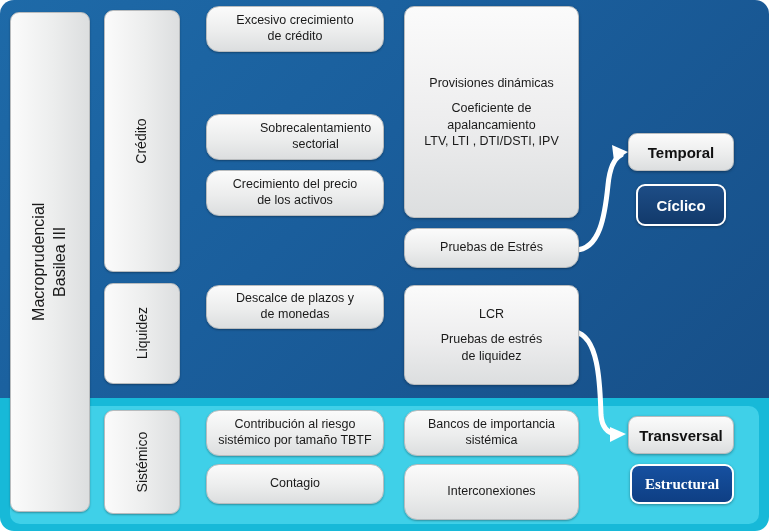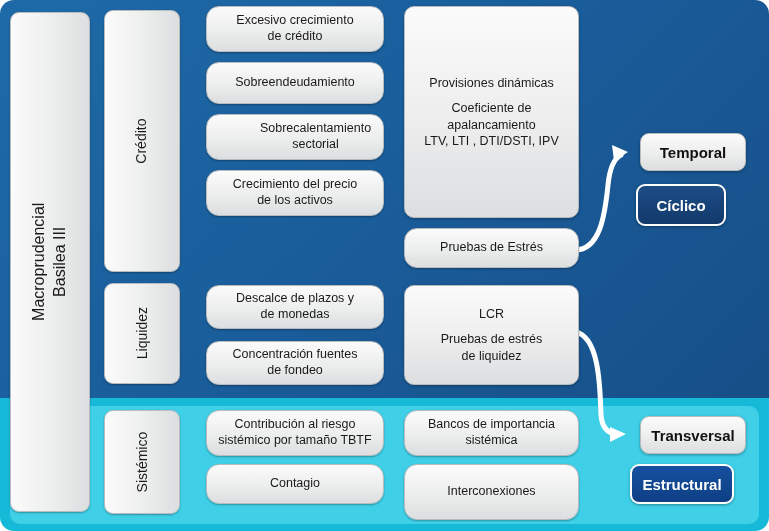--- a/index.html
+++ b/index.html
@@ -98,31 +98,31 @@
     align-items: center;
     justify-content: center;
     font-size: 15px;
     font-weight: bold;
     box-shadow: 0 1px 3px rgba(0,0,0,0.35);
   }
   .rbox.light {
     background: linear-gradient(180deg, #fbfbfb 0%, #eceded 55%, #dcdedf 100%);
     border: 1px solid #b9bcbe;
     color: #111111;
-    margin-left: 12px;
   }
   .rbox.dark {
     background: linear-gradient(180deg, #1d4d86 0%, #123a6b 100%);
     border: 2px solid #ffffff;
     color: #ffffff;
   }
   .rbox.darker {
     background: linear-gradient(180deg, #1650a0 0%, #0e3f84 100%);
     border: 2px solid #ffffff;
     color: #ffffff;
+    font-family: Liberation Serif, serif;
   }
 
   
   .block-tall {
     position: absolute;
     box-sizing: border-box;
     background: linear-gradient(180deg, #fbfbfb 0%, #ededee 55%, #dcdedf 100%);
     border: 1px solid #b9bcbe;
     border-radius: 10px;
     box-shadow: 0 1px 3px rgba(0,0,0,0.30);
@@ -174,30 +174,27 @@
   </div>
   <div class="vbox small" style="left:104px; top:283px; width:76px; height:101px;">
     <span>Liquidez</span>
   </div>
   <div class="vbox small" style="left:104px; top:410px; width:76px; height:104px;">
     <span>Sistémico</span>
   </div>
 
   <div class="box" style="left:206px; top:6px; width:178px; height:46px;">Excesivo crecimiento
 de crédito</div>
-  <div class="box" style="left:206px; top:62px; width:178px; height:42px;">Sobreendeudamiento</div>
   <div class="box" style="left:206px; top:114px; width:178px; height:46px;padding-left:47px;">Sobrecalentamiento
 sectorial</div>
   <div class="box" style="left:206px; top:170px; width:178px; height:46px;">Crecimiento del precio
 de los activos</div>
 
   <div class="box" style="left:206px; top:285px; width:178px; height:44px;">Descalce de plazos y
 de monedas</div>
-  <div class="box" style="left:206px; top:341px; width:178px; height:44px;">Concentración fuentes
-de fondeo</div>
 
   <div class="box" style="left:206px; top:410px; width:178px; height:46px;">Contribución al riesgo
 sistémico por tamaño TBTF</div>
   <div class="box" style="left:206px; top:464px; width:178px; height:40px;">Contagio</div>
 
   <div class="block-tall" style="left:404px; top:6px; width:175px; height:212px;">
     <div>Provisiones dinámicas</div>
     <div>Coeficiente de
 apalancamiento
 LTV, LTI , DTI/DSTI, IPV</div>

